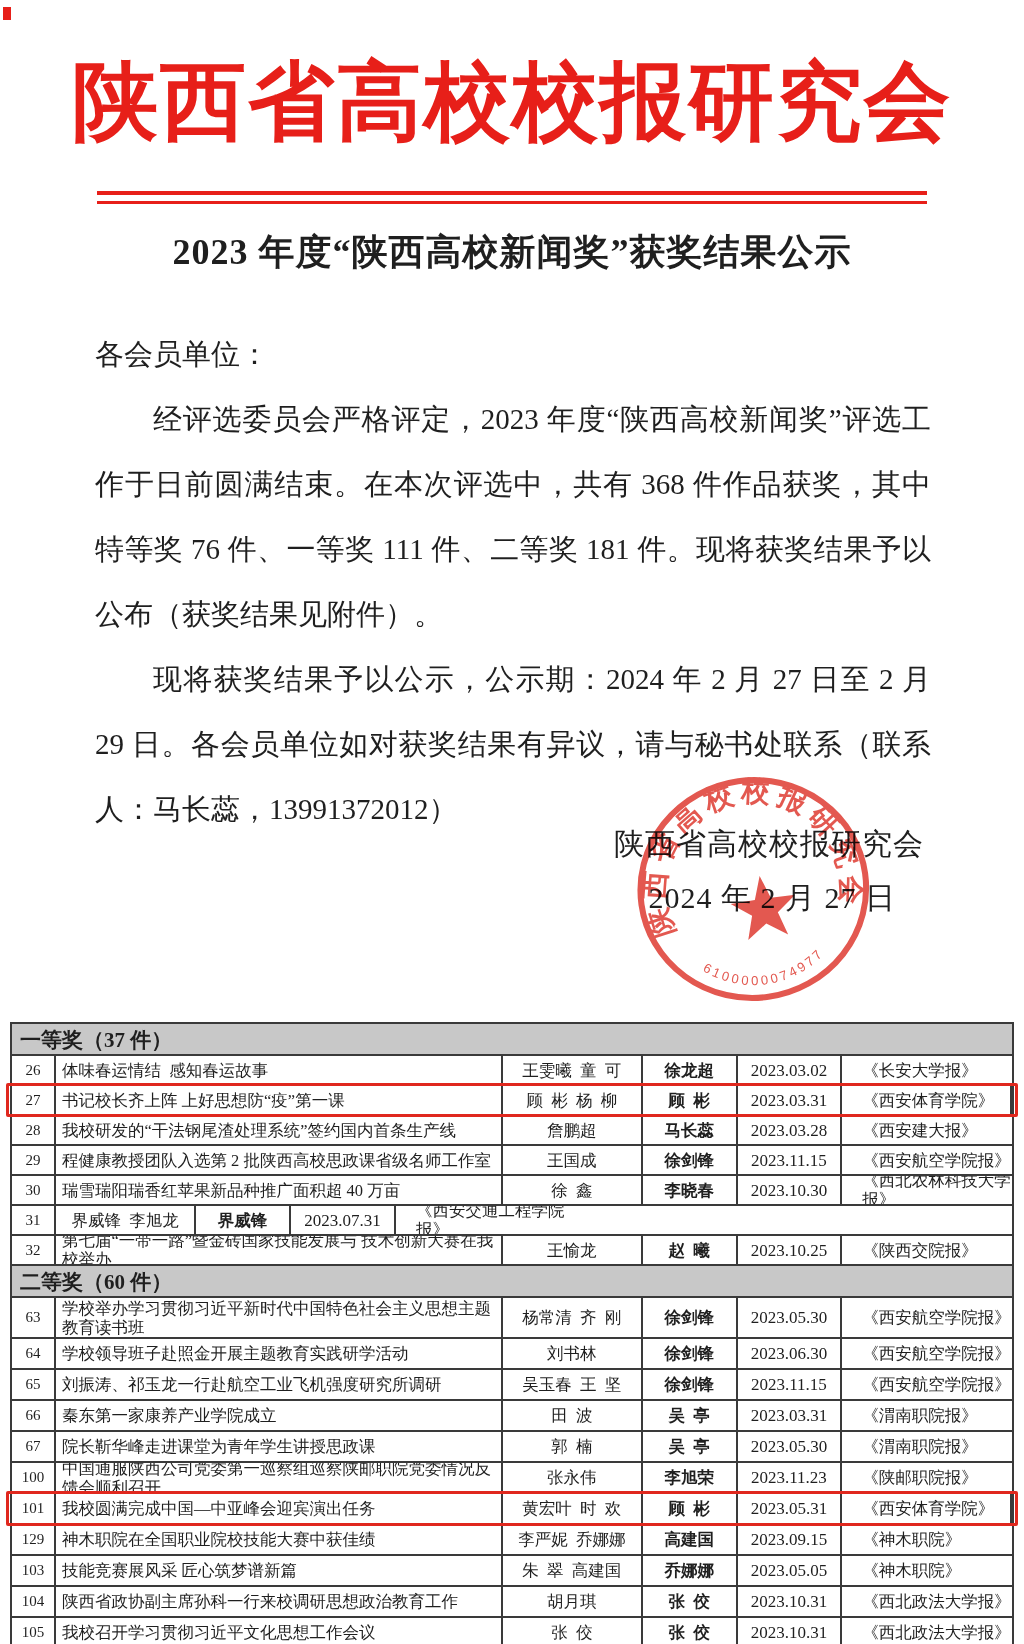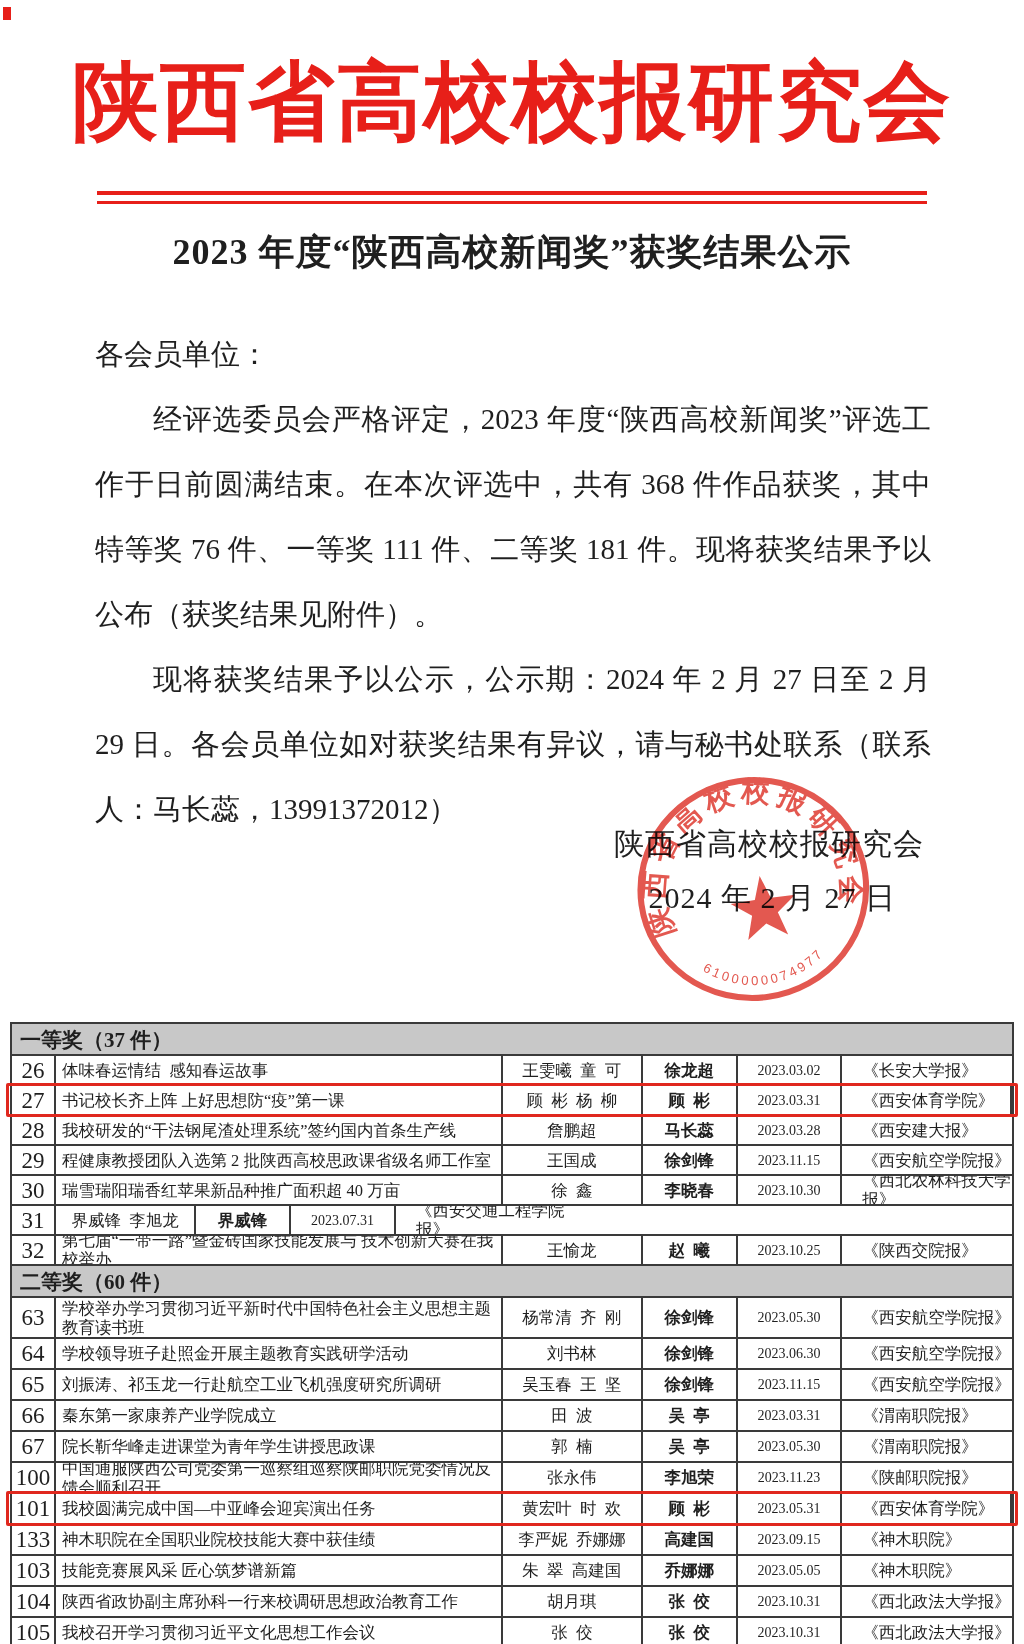--- a/index.html
+++ b/index.html
@@ -65,25 +65,25 @@
   }
   .trow.t2{height:31px;}
   .trow.t2.tall{height:41px;}
   .trow:last-child{border-bottom:none;}
   .cell{
     border-right:2px solid var(--border);box-sizing:border-box;
     display:flex;align-items:center;font-size:16.5px;overflow:hidden;
     white-space:pre-wrap;line-height:19px;
   }
   .cell:last-child{border-right:none;}
-  .c-no{width:44px;justify-content:center;font-size:23px;}
+  .c-no{width:44px;justify-content:center;font-size:15px;}
   .c-title{width:448px;padding:0 4px 0 6px;}
   .c-authors{width:140px;justify-content:center;font-weight:normal;white-space:pre;}
   .c-editor{width:95px;justify-content:center;font-weight:bold;white-space:pre;}
-  .c-date{width:105px;justify-content:center;font-size:14px;}
+  .c-date{width:105px;justify-content:center;font-size:17px;}
   .c-pub{width:170px;padding-left:20px;}
   .hl{
     position:absolute;left:-6px;right:-6px;top:-3px;bottom:-3px;
     border:3.5px solid var(--hl);border-radius:2px;pointer-events:none;z-index:5;
   }
 </style>
 </head>
 <body>
 
 <div class="corner-mark"></div>
@@ -225,21 +225,21 @@
     <div class="trow t2">
       <div class="cell c-no">101</div>
       <div class="cell c-title">我校圆满完成中国—中亚峰会迎宾演出任务</div>
       <div class="cell c-authors">黄宏叶  时  欢</div>
       <div class="cell c-editor">顾  彬</div>
       <div class="cell c-date">2023.05.31</div>
       <div class="cell c-pub">《西安体育学院》</div>
       <div class="hl"></div>
     </div>
     <div class="trow t2">
-      <div class="cell c-no">133</div>
+      <div class="cell c-no">129</div>
       <div class="cell c-title">神木职院在全国职业院校技能大赛中获佳绩</div>
       <div class="cell c-authors">李严妮  乔娜娜</div>
       <div class="cell c-editor">高建国</div>
       <div class="cell c-date">2023.09.15</div>
       <div class="cell c-pub">《神木职院》</div>
     </div>
     <div class="trow t2">
       <div class="cell c-no">103</div>
       <div class="cell c-title">技能竞赛展风采 匠心筑梦谱新篇</div>
       <div class="cell c-authors">朱  翠  高建国</div>

